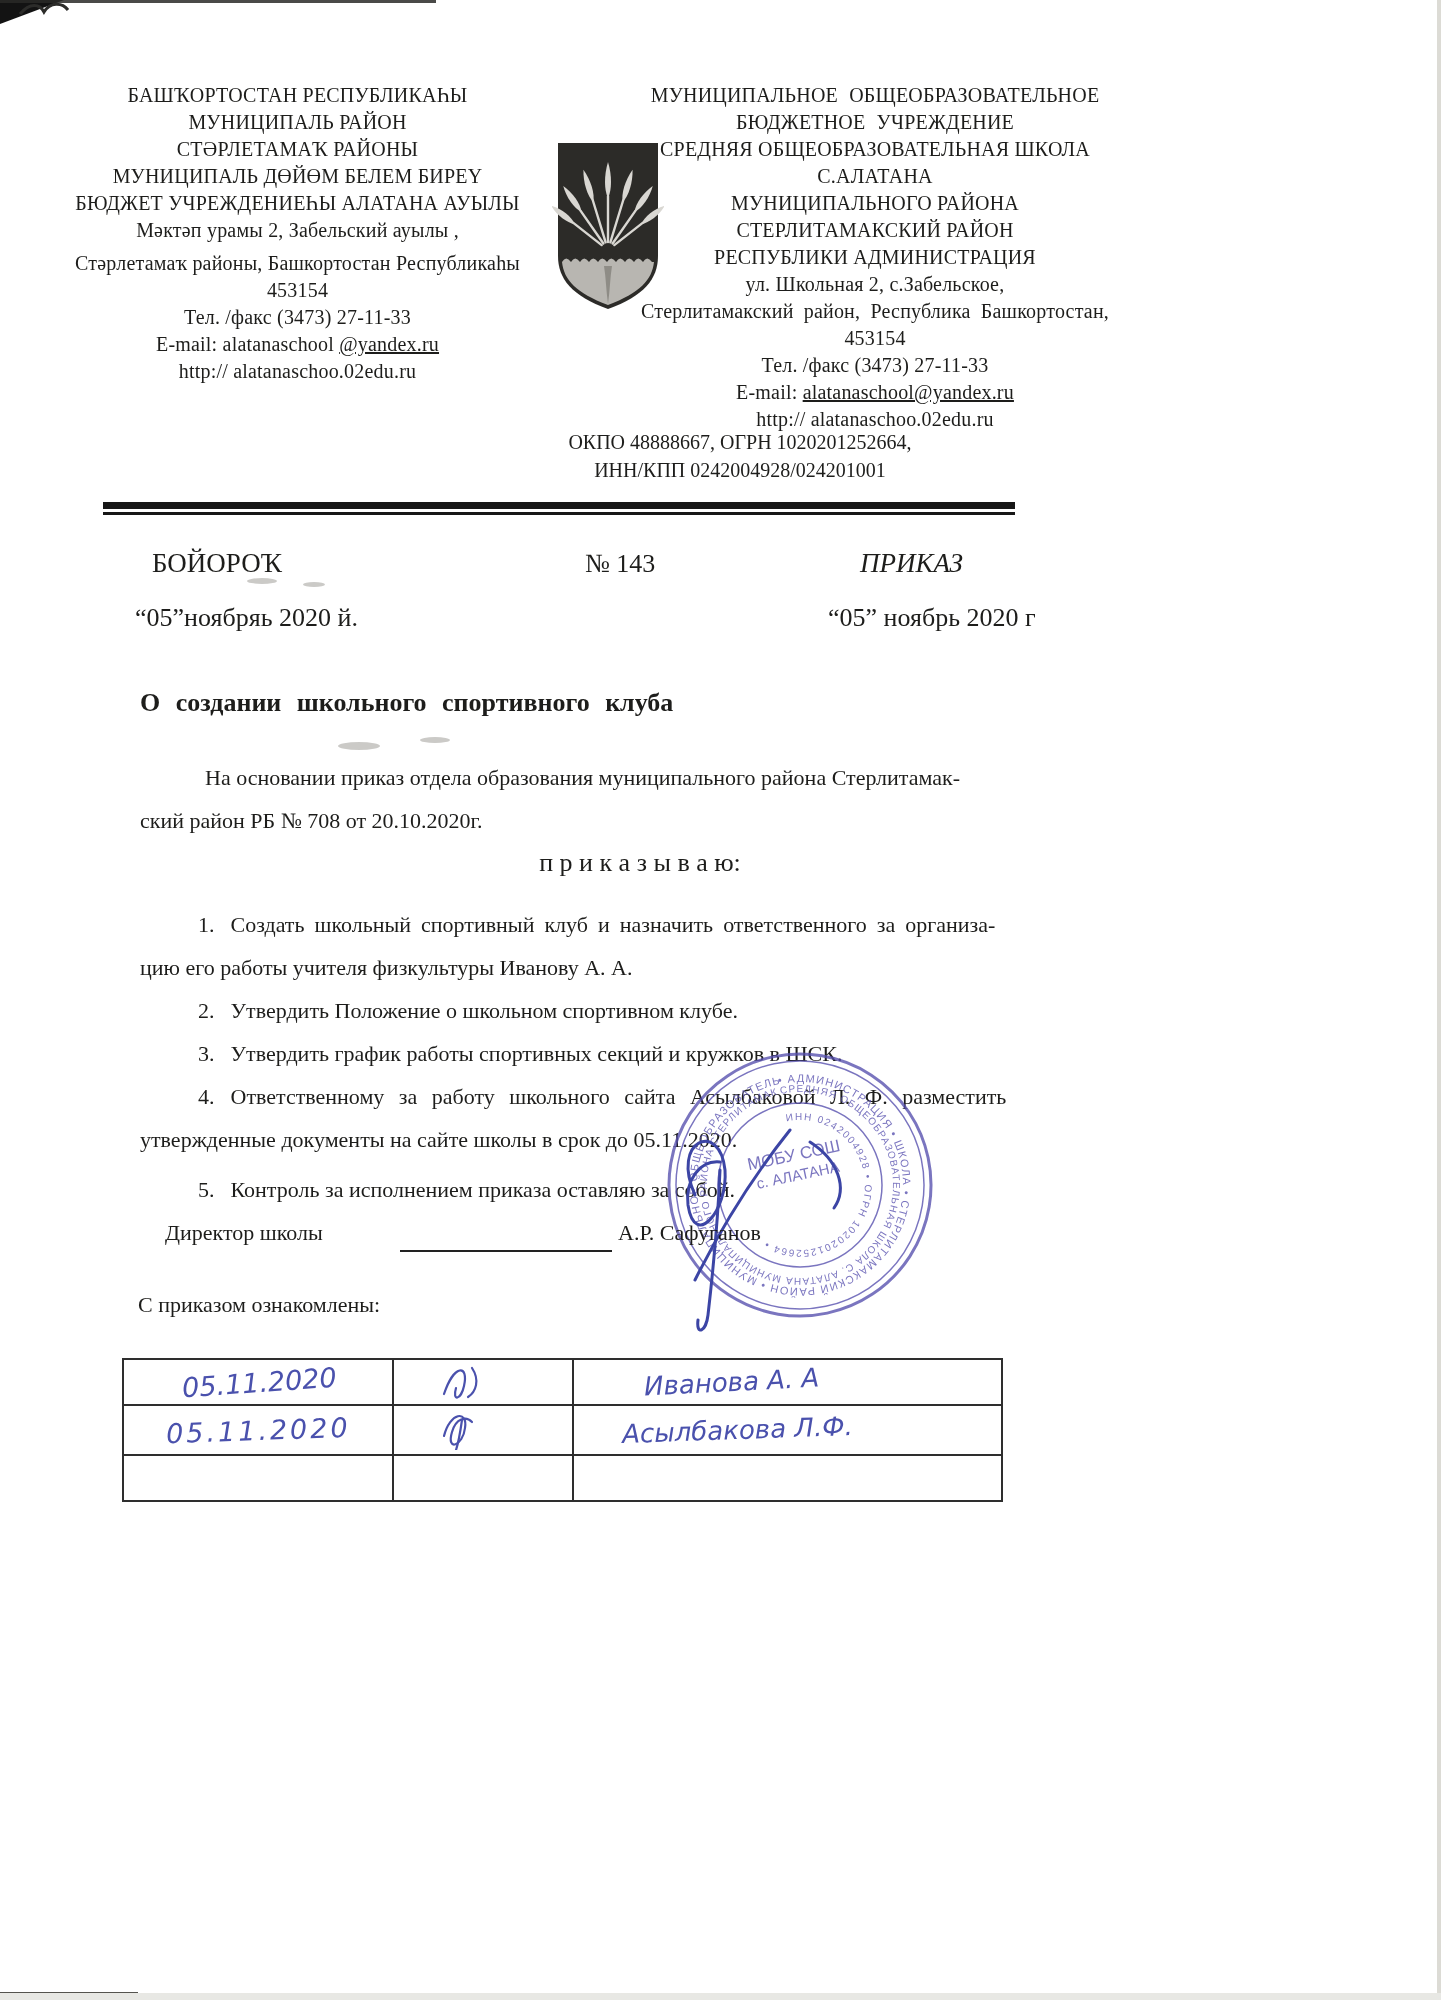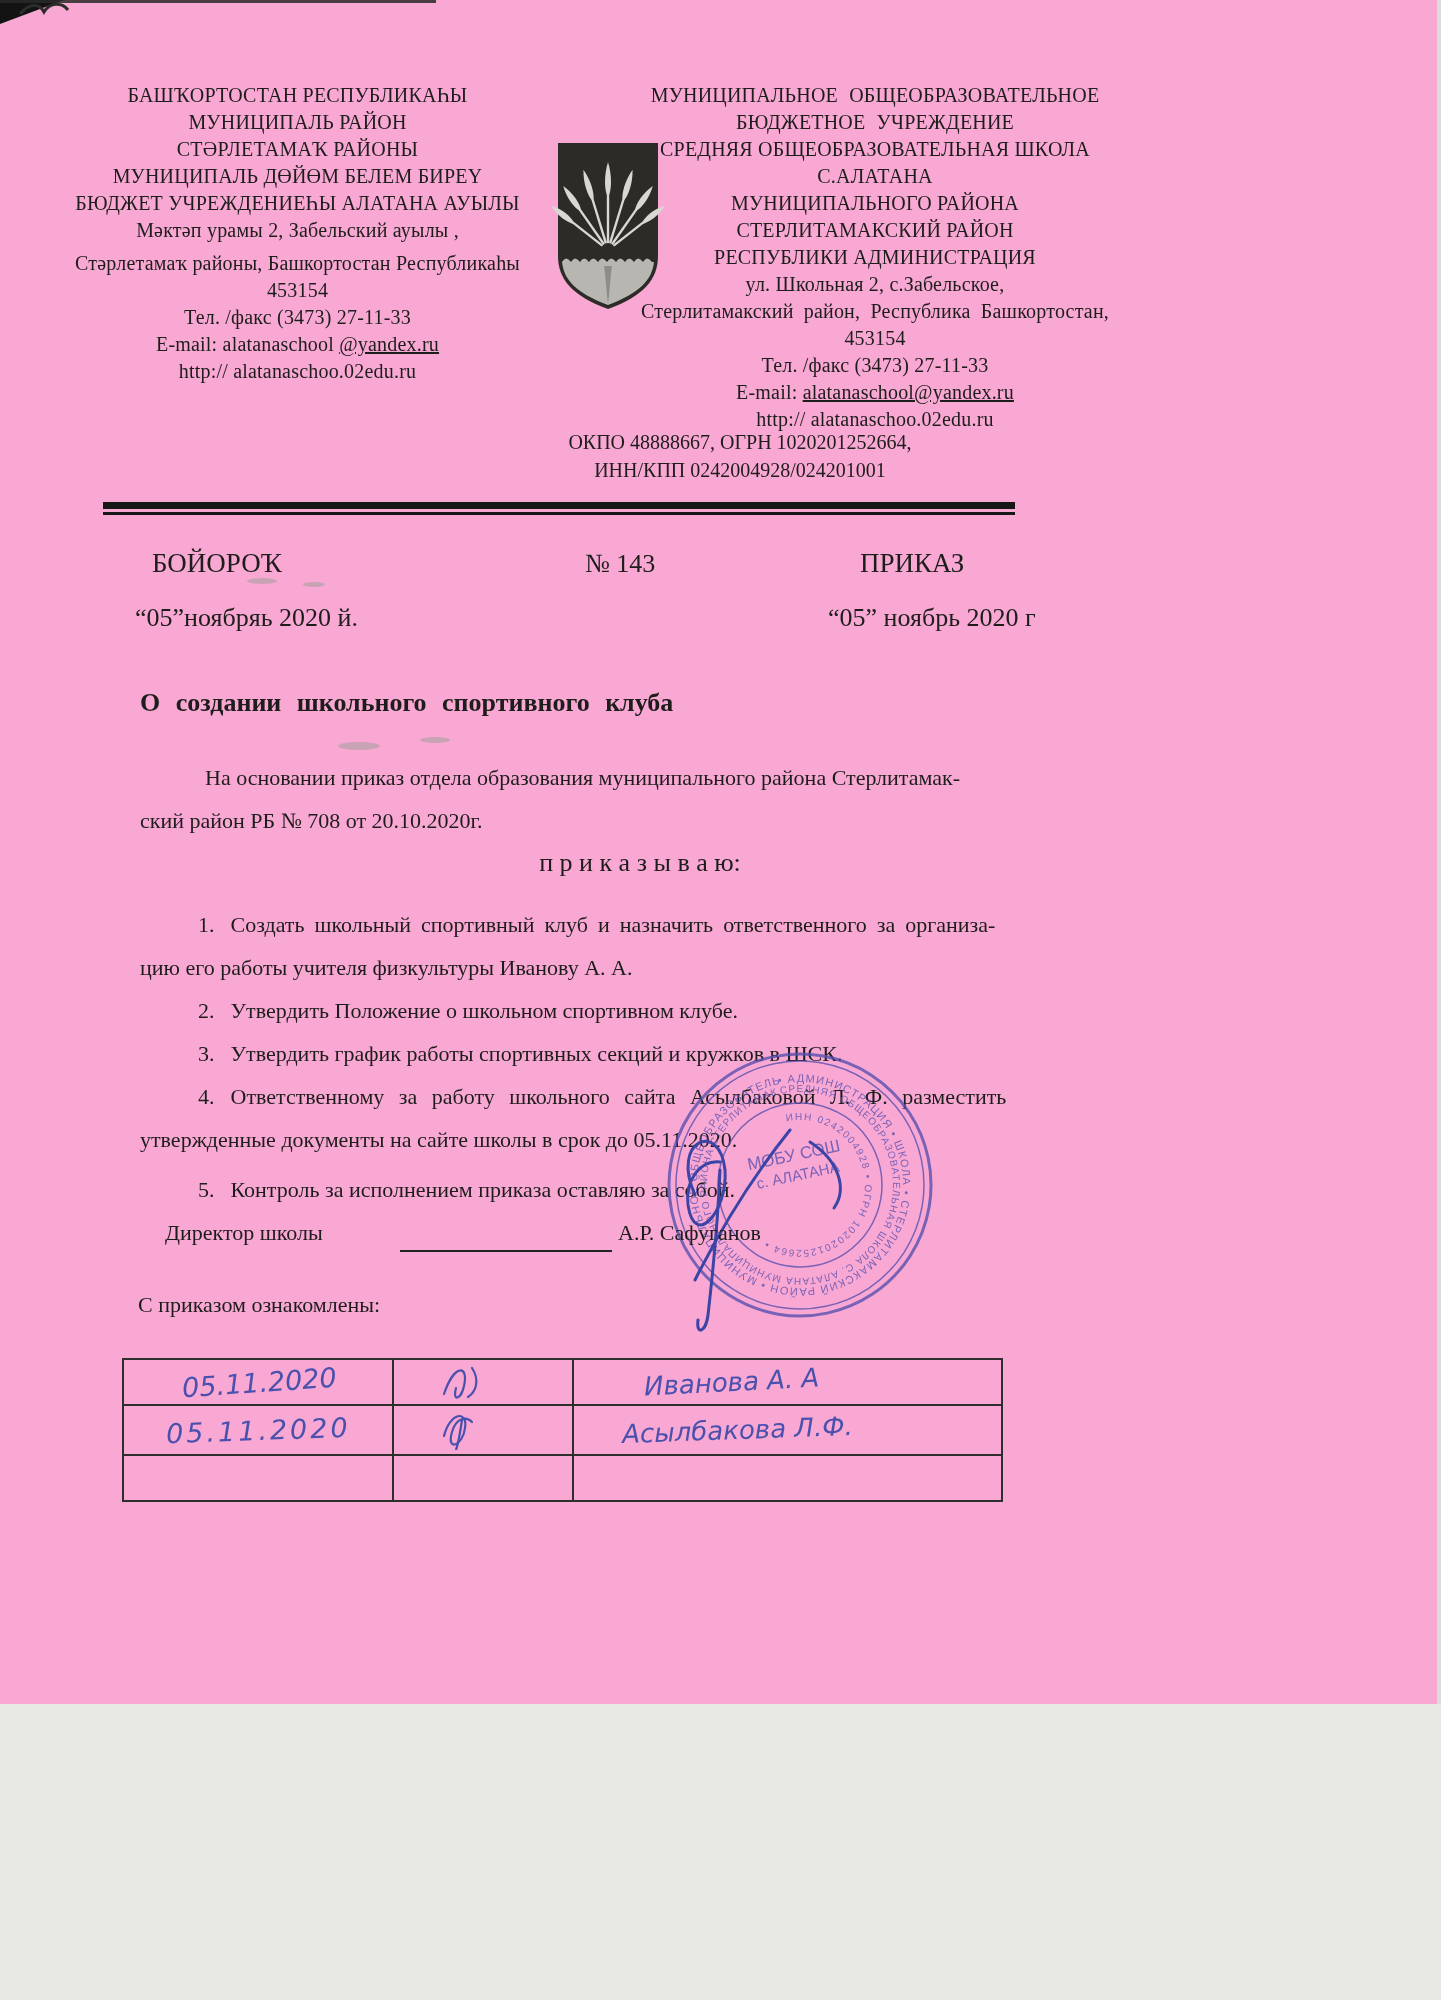--- a/index.html
+++ b/index.html
@@ -1,16 +1,16 @@
 <!DOCTYPE html>
 <html><head>
 <meta charset="utf-8">
 <style>
   html,body{margin:0;padding:0;background:#e8e8e4;}
-  .page{position:relative;width:1441px;height:1704px;background:#f9a8d4;overflow:hidden;
+  .page{position:relative;width:1441px;height:1993px;background:#ffffff;overflow:hidden;
         font-family:"Liberation Serif", serif;color:#1d1d1b;}
   .abs{position:absolute;}
   .hdr{font-size:20px;line-height:27px;text-align:center;letter-spacing:.2px;}
   .hdr .caps{white-space:nowrap;}
   .ulink{text-decoration:underline;}
   .reg{font-size:20px;line-height:28px;text-align:center;}
   .rule-thick{position:absolute;left:103px;top:502px;width:912px;height:7px;background:#171717;}
   .rule-thin{position:absolute;left:103px;top:512px;width:912px;height:3px;background:#171717;}
   .t27{font-size:27px;white-space:nowrap;}
   .t26{font-size:26px;white-space:nowrap;}
@@ -124,21 +124,21 @@
   <div class="abs reg" style="left:440px;top:428px;width:600px;">
     <div>ОКПО 48888667, ОГРН 1020201252664,</div>
     <div>ИНН/КПП 0242004928/024201001</div>
   </div>
 
   <div class="rule-thick"></div>
   <div class="rule-thin"></div>
 
   <div class="abs t27" style="left:152px;top:548px;">БОЙОРОҠ</div>
   <div class="abs t26" style="left:585px;top:549px;">№ 143</div>
-  <div class="abs t27" style="left:860px;top:548px;">ПРИКАЗ</div>
+  <div class="abs t27" style="left:860px;top:548px;font-style:italic;">ПРИКАЗ</div>
 
   <div class="abs t26" style="left:135px;top:603px;">“05”ноябряь 2020 й.</div>
   <div class="abs t26" style="left:828px;top:603px;">“05” ноябрь  2020 г</div>
 
   <div class="smudge" style="left:247px;top:578px;width:30px;height:6px;"></div>
   <div class="smudge" style="left:303px;top:582px;width:22px;height:5px;"></div>
   <div class="smudge" style="left:338px;top:742px;width:42px;height:8px;"></div>
   <div class="smudge" style="left:420px;top:737px;width:30px;height:6px;"></div>
 
   <div class="abs subject" style="left:140px;top:688px;">О создании школьного спортивного клуба</div>

